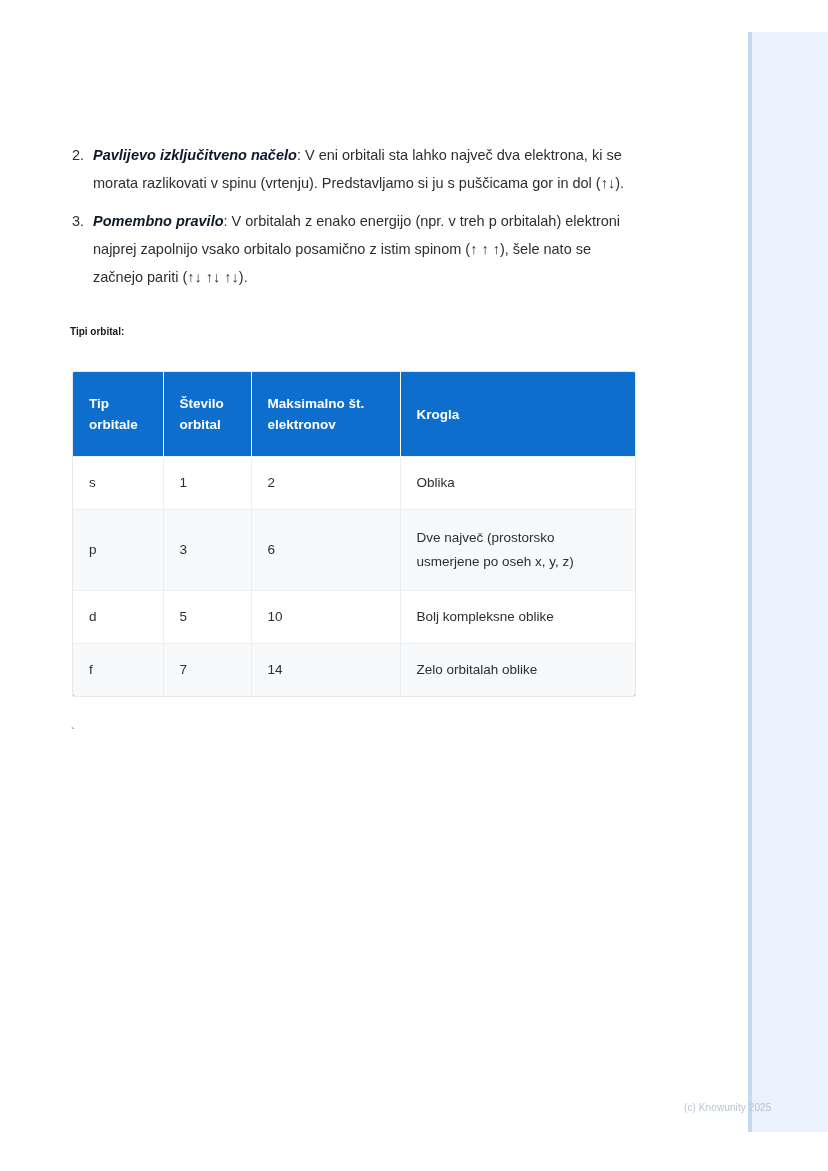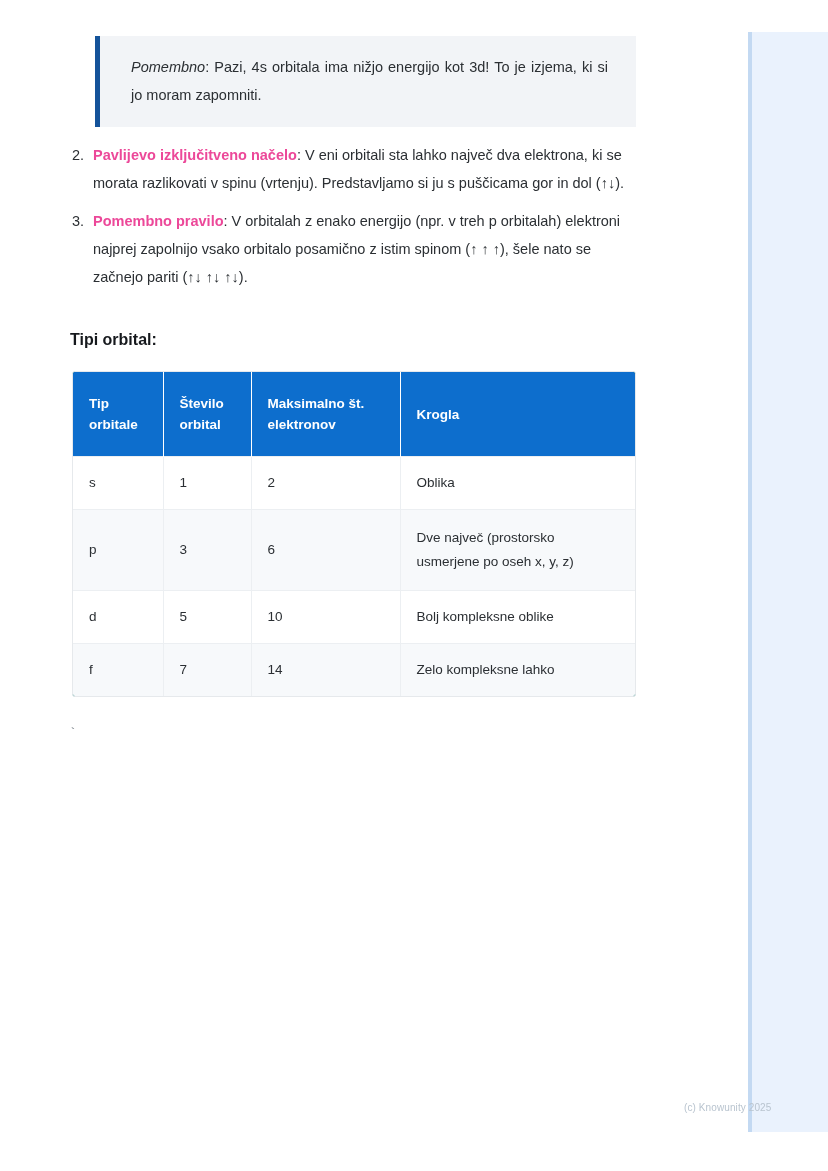--- a/index.html
+++ b/index.html
@@ -80,33 +80,33 @@
     color: #2b2f33;
   }
   .rule-body {
     flex: 1;
     font-size: 14.5px;
     line-height: 28px;
     color: #2b2f33;
   }
   .rule-body b {
     font-weight: bold;
-    color: #ec4899;
+    color: #0f172a;
+    font-style: italic;
   }
 
   
   .section-heading {
     position: absolute;
     left: 70px;
     top: 322px;
-    font-size: 16px;
+    font-size: 10px;
     font-weight: bold;
     color: #16191d;
     line-height: 20px;
-    margin-top: 8px;
   }
 
   
   .table-wrap {
     position: absolute;
     left: 72px;
     top: 371px;
     width: 562px;
     border: 1px solid #e6e9ec;
     border-radius: 3px;
@@ -181,23 +181,20 @@
     z-index: 5;
   }
 </style>
 </head>
 <body>
 
 <div class="side-panel"></div>
 
 <div class="page">
 
-  <div class="callout">
-    <p><em>Pomembno</em><span>: </span><span>Pazi, 4s orbitala ima nižjo energijo kot 3d! To je izjema, ki si jo moram zapomniti.</span></p>
-  </div>
 
   <div class="rules">
 
     <div class="rule-item">
       <div class="rule-num">2.</div>
       <div class="rule-body"><b>Pavlijevo izključitveno načelo</b><span>: </span><span>V eni orbitali sta lahko največ dva elektrona, ki se morata razlikovati v spinu (vrtenju). Predstavljamo si ju s puščicama gor in dol (↑↓).</span></div>
     </div>
 
     <div class="rule-item">
       <div class="rule-num">3.</div>
@@ -240,21 +237,21 @@
         <tr>
           <td>d</td>
           <td>5</td>
           <td>10</td>
           <td>Bolj kompleksne oblike</td>
         </tr>
         <tr>
           <td>f</td>
           <td>7</td>
           <td>14</td>
-          <td>Zelo kompleksne lahko</td>
+          <td>Zelo orbitalah oblike</td>
         </tr>
       </tbody>
     </table>
   </div>
 
   <div class="stray-mark">`</div>
 
 </div>
 
 <div class="footer-copy">(c) Knowunity 2025</div>

